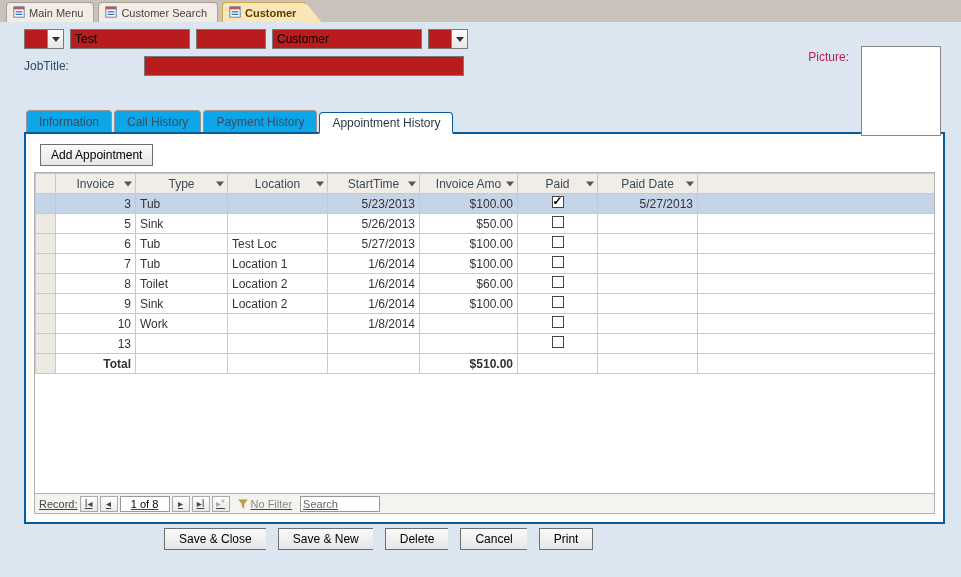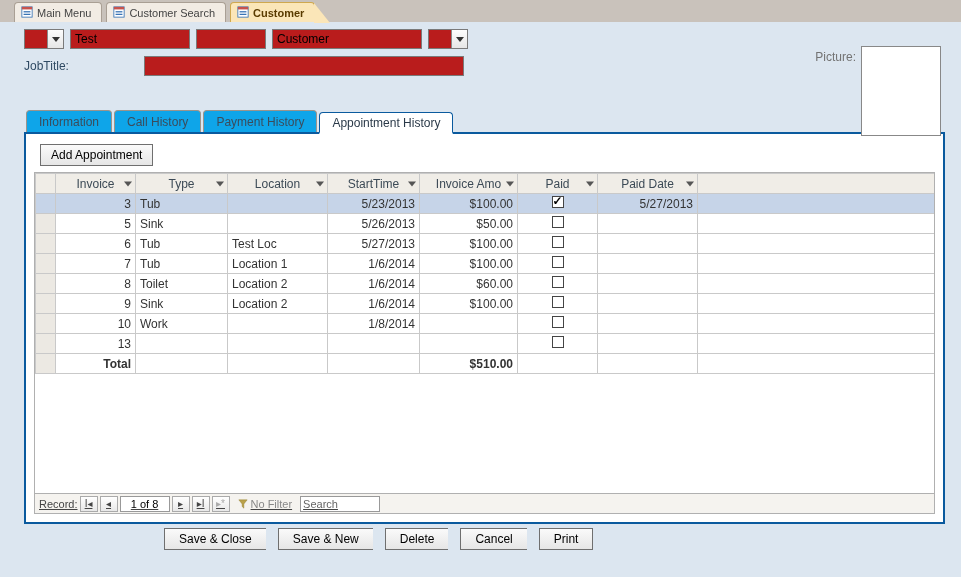--- a/index.html
+++ b/index.html
@@ -11,21 +11,21 @@
     width: 961px;
     height: 577px;
     overflow: hidden;
     color: #333;
   }
   
   .doc-tabs {
     display: flex;
     align-items: flex-end;
     height: 22px;
-    padding-left: 14px;
+    padding-left: 6px;
     background: #c9c2bb;
   }
   .doc-tab {
     display: flex;
     align-items: center;
     gap: 4px;
     background: #f2ece4;
     border: 1px solid #a99f94;
     border-bottom: none;
     border-radius: 4px 4px 0 0;
@@ -73,21 +73,21 @@
     width: 16px; height: 18px;
     background: linear-gradient(#fdfdfd,#e6e6e6);
     border-left: 1px solid #8a8a8a;
     display:flex; align-items:center; justify-content:center;
     cursor:pointer;
   }
   .tri-down {
     width:0;height:0;border-left:4px solid transparent;border-right:4px solid transparent;border-top:5px solid #333;
   }
   .txtbox { padding: 1px 4px; }
-  .picture-label { position:absolute; right:105px; top:28px; color:#737373; font-weight:normal; }
+  .picture-label { position:absolute; right:112px; top:28px; color:#be185d; font-weight:normal; }
   .picture-box {
     position:absolute; right:20px; top:24px;
     width: 80px; height: 90px;
     border: 1px solid #888; background:#fff;
   }
   .jobtitle-row { margin-top:6px; display:flex; align-items:center; gap:10px; }
   .jobtitle-row .lbl { color:#2f4a63; width:110px; }
   
   .tab-ctrl { margin-top: 34px; }
   .tab-strip {

